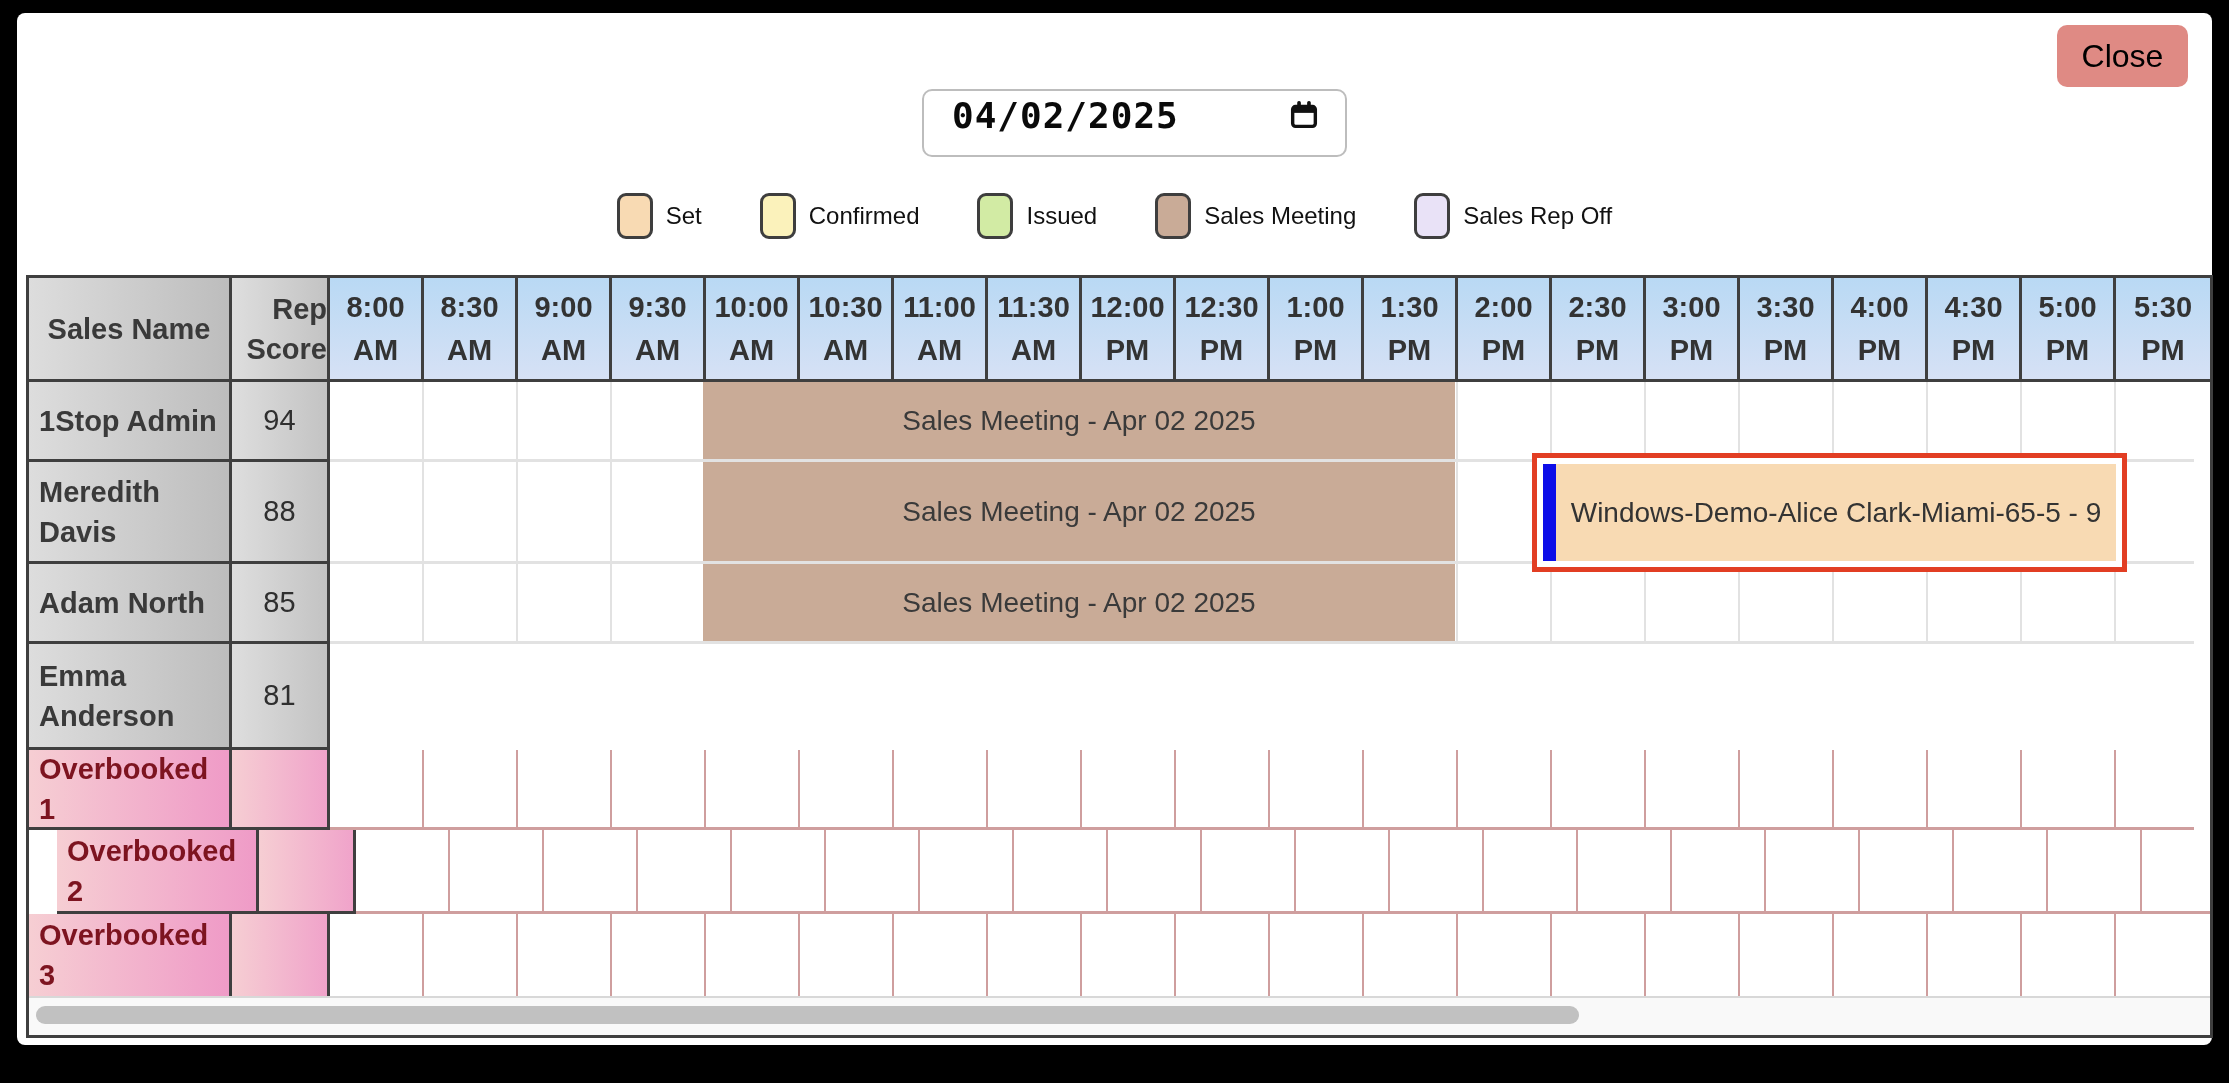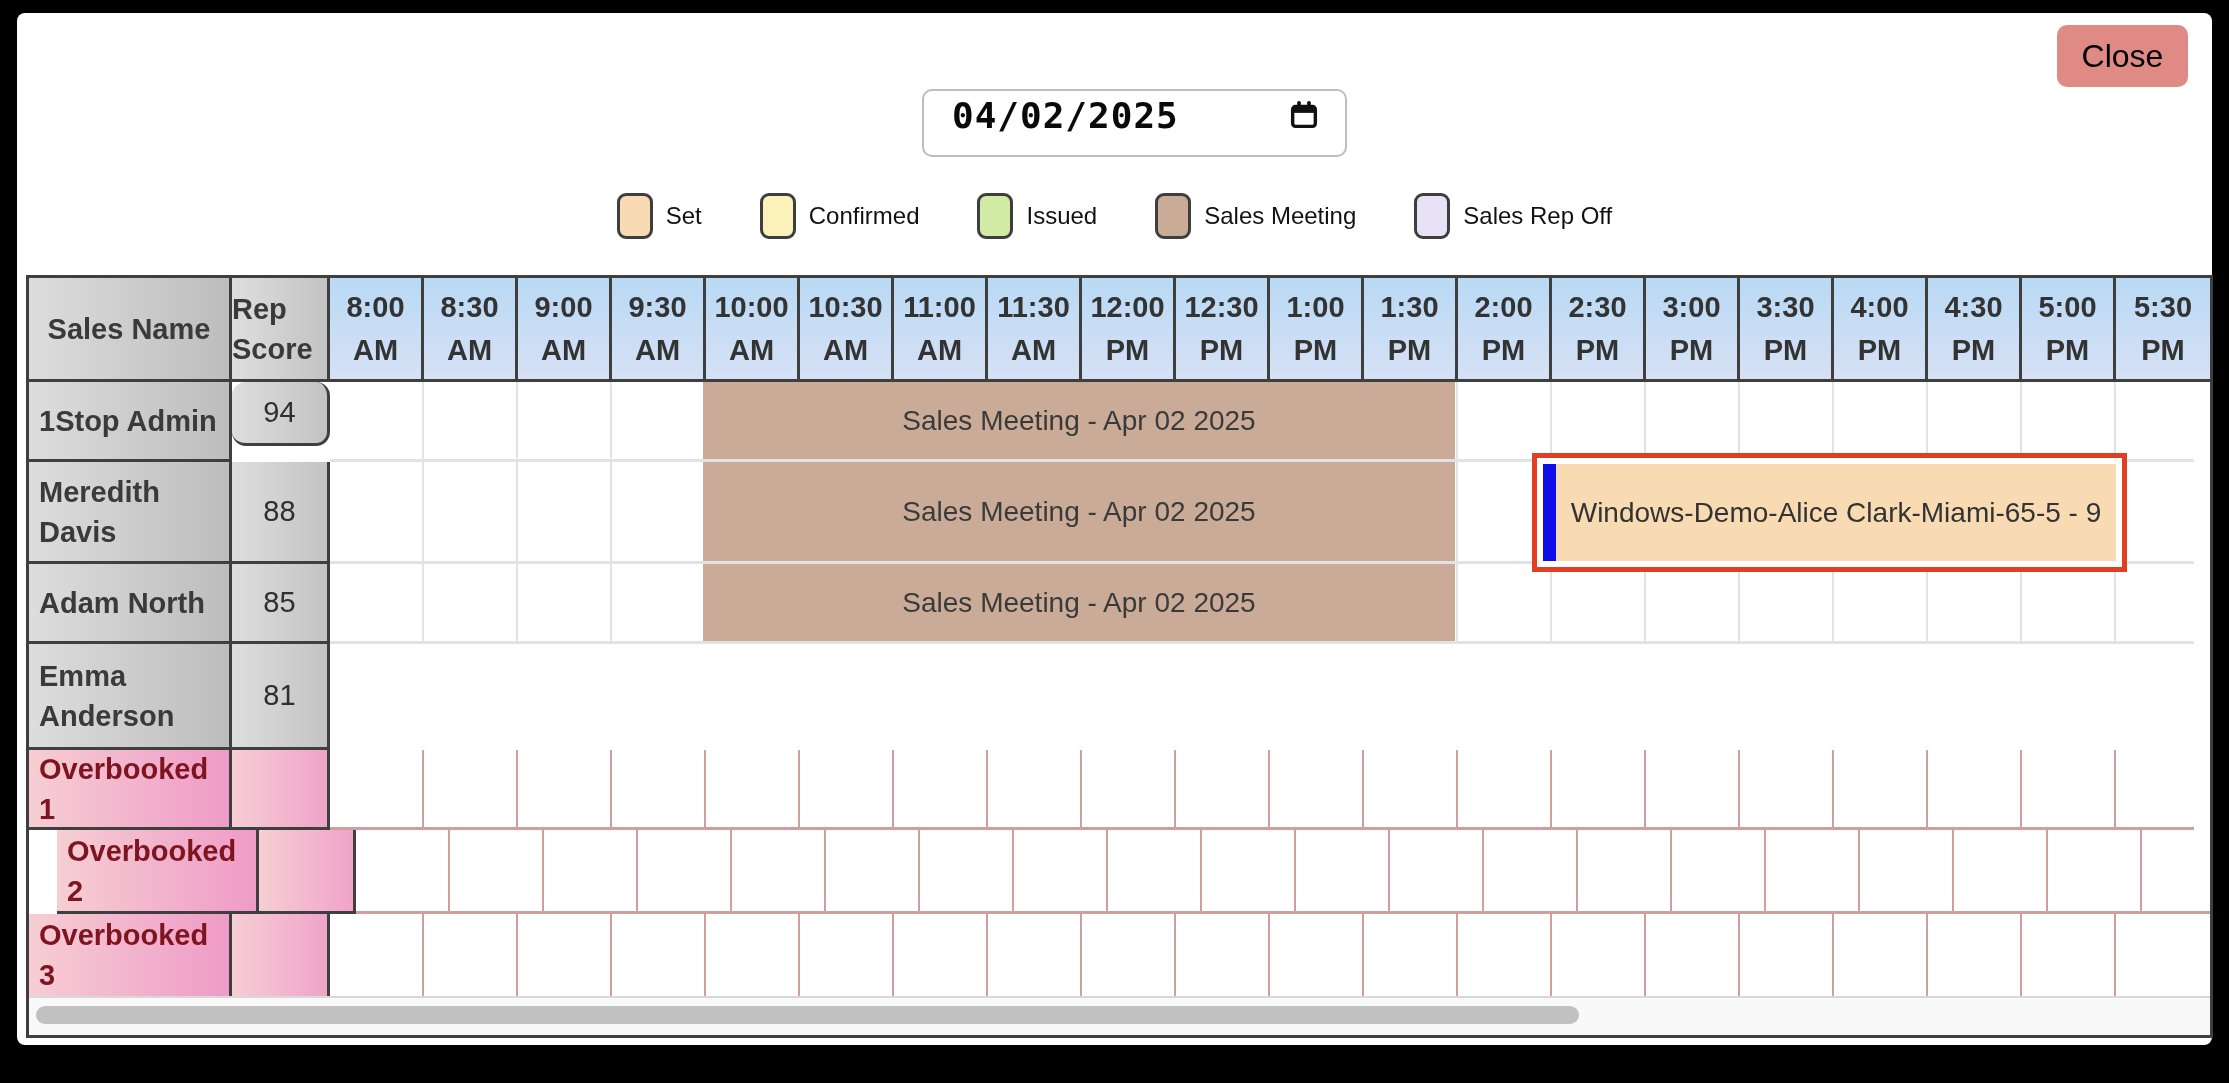--- a/index.html
+++ b/index.html
@@ -12,21 +12,21 @@
   .legend{position:absolute;left:0;right:0;top:180px;display:flex;justify-content:center;align-items:center;gap:58px;}
   .legend-item{display:flex;align-items:center;gap:13px;}
   .legend-swatch{width:36px;height:46px;border:3px solid #3e3e3e;border-radius:9px;box-sizing:border-box;}
   .legend-label{font-size:24px;color:#111;}
   .grid{position:absolute;left:9px;top:262px;border:3px solid #3f3f3f;background:#fff;width:2181px;}
   .grow{display:flex;}
   .cell{box-sizing:border-box;}
   .c-name{width:203px;border-right:3px solid #3f3f3f;border-bottom:3px solid #3f3f3f;background:linear-gradient(90deg,#dddddd,#bdbdbd);display:flex;align-items:center;padding-left:10px;font-weight:bold;font-size:29px;color:#3a3a3a;line-height:40px;}
   .c-score{width:98px;border-right:3px solid #3f3f3f;border-bottom:3px solid #3f3f3f;background:linear-gradient(90deg,#dedede,#c3c3c3);display:flex;align-items:center;justify-content:center;font-size:29px;color:#2f2f2f;}
   .h-name{justify-content:center;padding-left:0;text-align:center;}
-  .h-score{font-weight:bold;color:#3a3a3a;text-align:left;line-height:40px;}
+  .h-score{font-weight:bold;color:#3a3a3a;text-align:right;line-height:40px;}
   .h-time{width:94px;box-sizing:border-box;border-right:3px solid #3f3f3f;border-bottom:3px solid #3f3f3f;background:linear-gradient(180deg,#b9d9f4,#d6e1f5);display:flex;flex-direction:column;align-items:center;justify-content:center;font-weight:bold;font-size:29px;color:#333;line-height:43px;}
   .h-time:last-child{border-right:none;}
   .hrow > .cell{height:104px;}
   .c-name.pink{background:linear-gradient(90deg,#f6ced3,#ef9bc7);color:#7d1420;}
   .c-score.pink{background:linear-gradient(90deg,#f6ced3,#f0a3ca);}
   .grow.last .c-name,.grow.last .c-score{border-bottom:none;}
   .track{position:relative;width:1864px;box-sizing:border-box;border-bottom:3px solid #e2e2e2;background-image:repeating-linear-gradient(to right,transparent 0,transparent 92px,#e2e2e2 92px,#e2e2e2 94px);}
   .grow.last .track{border-bottom:none;}
   .track.pink{border-bottom-color:#cf9e9e;background-image:repeating-linear-gradient(to right,transparent 0,transparent 92px,#cf9e9e 92px,#cf9e9e 94px);}
   .evt-meeting{position:absolute;left:373px;width:752px;top:0;bottom:0;background:var(--c-meeting);display:flex;align-items:center;justify-content:center;font-size:28px;color:#3a3a3a;cursor:pointer;}
@@ -161,21 +161,21 @@
           <span>PM</span>
         </div>
         <div class="cell h-time">
           <span>5:30</span>
           <span>PM</span>
         </div>
       </div>
     <div id="tbody">
         <div class="grow">
           <div class="cell c-name" style="height: 80px;">1Stop Admin</div>
-          <div class="cell c-score" style="height: 64px; border-radius: 14px;">94</div>
+          <div class="cell c-score" style="height: 80px;">94</div>
           <div class="track" style="height: 80px;">
             <div class="evt-meeting">Sales Meeting - Apr 02 2025</div>
           </div>
         </div>
         <div class="grow">
           <div class="cell c-name" style="height: 102px;">Meredith Davis</div>
           <div class="cell c-score" style="height: 102px;">88</div>
           <div class="track" style="height: 102px;">
             <div class="evt-meeting">Sales Meeting - Apr 02 2025</div>
             <div class="evt-appt">

